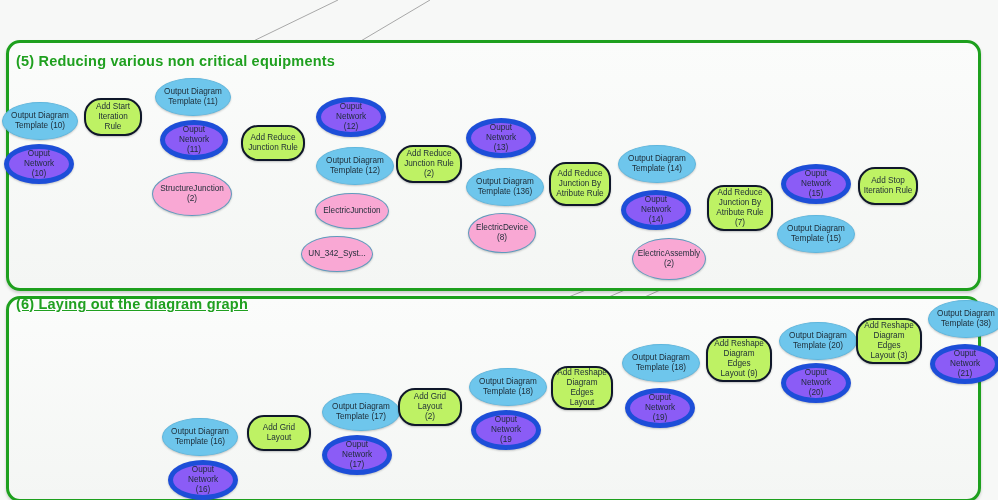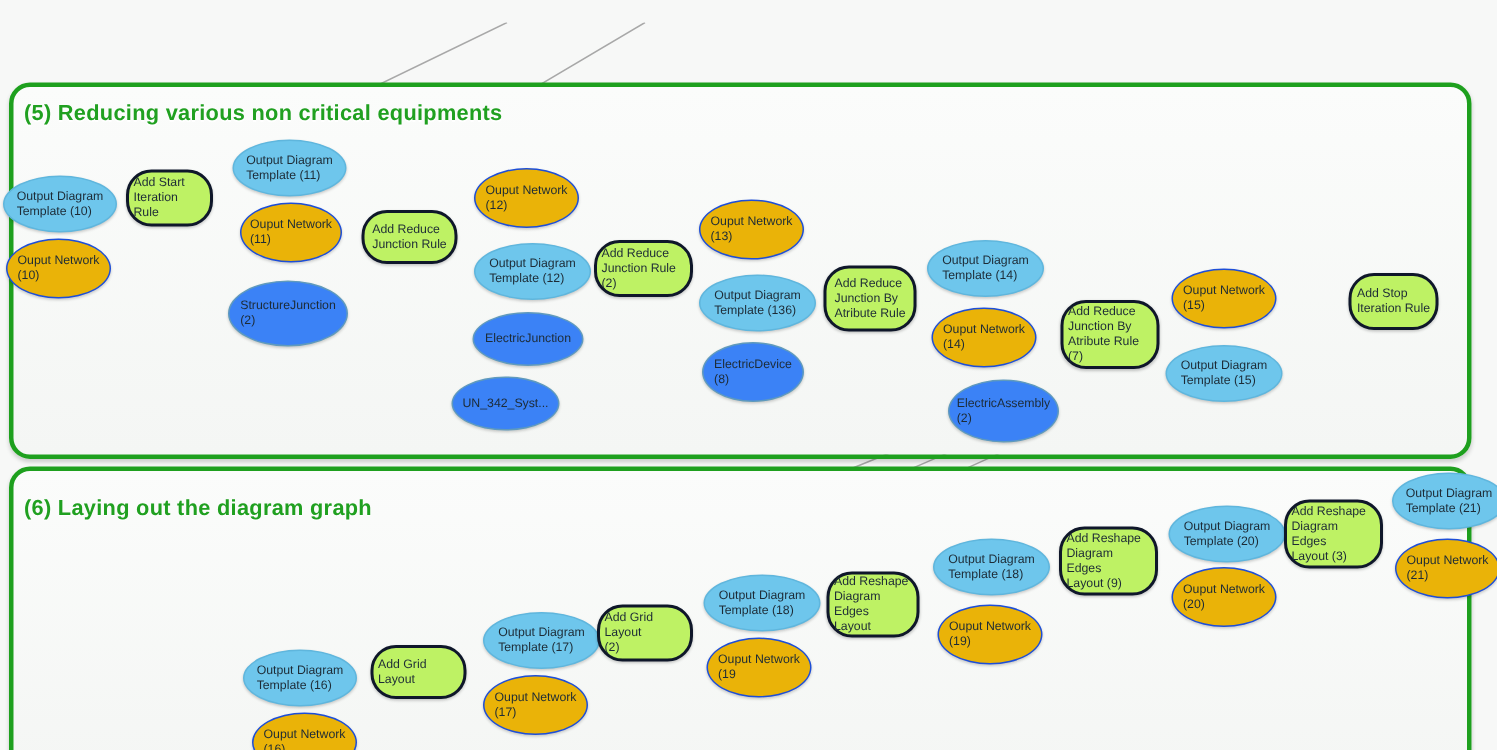--- a/index.html
+++ b/index.html
@@ -1,21 +1,21 @@
 <!DOCTYPE html>
 <html><head>
 <meta charset="utf-8">
 <style>
   html,body{margin:0;padding:0;}
   body{
     width:998px;height:500px;overflow:hidden;
     background:#f7f8f7;
     font-family:"Liberation Sans", sans-serif;
   }
-  #stage{position:relative;width:998px;height:372px;margin-top:15px;}
+  #stage{position:relative;width:998px;height:372px;}
 
   svg#wires{position:absolute;left:0;top:0;width:998px;height:500px;}
 
   .section{
     position:absolute;
     border:3px solid #1ea01e;
     border-radius:14px;
     background:linear-gradient(180deg,#fbfcfb 0%,#f4f6f4 100%);
     box-shadow:0 2px 3px rgba(0,0,0,.18);
   }
@@ -25,37 +25,38 @@
     font-weight:bold;
     color:#20a020;
     letter-spacing:.2px;
     text-shadow:0 1px 0 rgba(255,255,255,.9);
     white-space:nowrap;
   }
 
   .node{
     position:absolute;
     display:flex;align-items:center;justify-content:center;
+    text-align:center;
     color:#1d2b36;
     font-size:8.2px;
     line-height:1.22;
     box-sizing:border-box;
     padding:2px 3px;
   }
   .node span{display:block;}
   .rule{
     background:#bef264;
     border:2px solid #0f172a;
     border-radius:17px;
     box-shadow:0 1px 2px rgba(0,0,0,.22);
   }
   .oval{border-radius:50%;box-shadow:0 1px 2px rgba(0,0,0,.20);}
   .tpl{background:#6ec6ec;border:1px solid #5fb6dd;}
-  .net{background:#eab308;border:1px solid #1d4ed8;}
-  .dtype{background:#3b82f6;border:1px solid #5f9abd;}
+  .net{background:#8b5cf6;border:5px solid #1d4ed8;}
+  .dtype{background:#f9a8d4;border:1px solid #5f9abd;}
 </style>
 </head>
 <body>
 
 <div id="stage">
 
   <svg id="wires">
     <defs>
       <marker id="arrow" markerWidth="7" markerHeight="7" refX="6" refY="2.4" orient="auto" markerUnits="strokeWidth">
         <path d="M0,0 L6,2.4 L0,4.8 z" fill="#6e6e6e"></path>
@@ -116,21 +117,21 @@
         <line x1="840.664127013294" y1="368.80968034851577" x2="856" y2="359.986301369863" stroke="#9a9a9a" stroke-width="1" marker-end="url(#arrow)"></line>
         <line x1="922" y1="331.57142857142856" x2="933.0067605992706" y2="328.42663982877986" stroke="#9a9a9a" stroke-width="1" marker-end="url(#arrow)"></line>
         <line x1="922" y1="350.9868421052632" x2="934.0698981292106" y2="354.63957443384004" stroke="#9a9a9a" stroke-width="1" marker-end="url(#arrow)"></line>
       </g>
   </svg>
 
   <div id="sections-layer">
       <div class="section" style="left: 6px; top: 40px; width: 969px; height: 245px;"></div>
       <div class="section-title" style="left: 16px; top: 53px;">(5) Reducing various non critical equipments</div>
       <div class="section" style="left: 6px; top: 296px; width: 969px; height: 200px;"></div>
-      <div class="section-title" style="left: 16px; top: 316px;">(6) Laying out the diagram graph</div>
+      <div class="section-title" style="left: 16px; top: 296px; text-decoration: underline;">(6) Laying out the diagram graph</div>
     </div>
   <div id="nodes-layer">
       <div class="node oval tpl" title="Output Diagram Template (10)" style="left: 2px; top: 102px; width: 76px; height: 38px;">
         <div>
           <span>Output Diagram</span>
           <span>Template (10)</span>
         </div>
       </div>
       <div class="node oval net" title="Ouput Network (10)" style="left: 4px; top: 144px; width: 70px; height: 40px;">
         <div>
@@ -251,21 +252,21 @@
           <span>Ouput Network</span>
           <span>(15)</span>
         </div>
       </div>
       <div class="node oval tpl" title="Output Diagram Template (15)" style="left: 777px; top: 215px; width: 78px; height: 38px;">
         <div>
           <span>Output Diagram</span>
           <span>Template (15)</span>
         </div>
       </div>
-      <div class="node rule " title="Add Stop Iteration Rule" style="left: 899px; top: 167px; width: 60px; height: 38px;">
+      <div class="node rule " title="Add Stop Iteration Rule" style="left: 858px; top: 167px; width: 60px; height: 38px;">
         <div>
           <span>Add Stop</span>
           <span>Iteration Rule</span>
         </div>
       </div>
       <div class="node oval tpl" title="Output Diagram Template (16)" style="left: 162px; top: 418px; width: 76px; height: 38px;">
         <div>
           <span>Output Diagram</span>
           <span>Template (16)</span>
         </div>
@@ -352,21 +353,21 @@
       <div class="node rule " title="Add Reshape Diagram Edges Layout (3)" style="left: 856px; top: 318px; width: 66px; height: 46px;">
         <div>
           <span>Add Reshape</span>
           <span>Diagram Edges</span>
           <span>Layout (3)</span>
         </div>
       </div>
       <div class="node oval tpl" title="Output Diagram Template (21)" style="left: 928px; top: 300px; width: 76px; height: 38px;">
         <div>
           <span>Output Diagram</span>
-          <span>Template (21)</span>
+          <span>Template (38)</span>
         </div>
       </div>
       <div class="node oval net" title="Ouput Network (21)" style="left: 930px; top: 344px; width: 70px; height: 40px;">
         <div>
           <span>Ouput Network</span>
           <span>(21)</span>
         </div>
       </div>
     </div>
 

